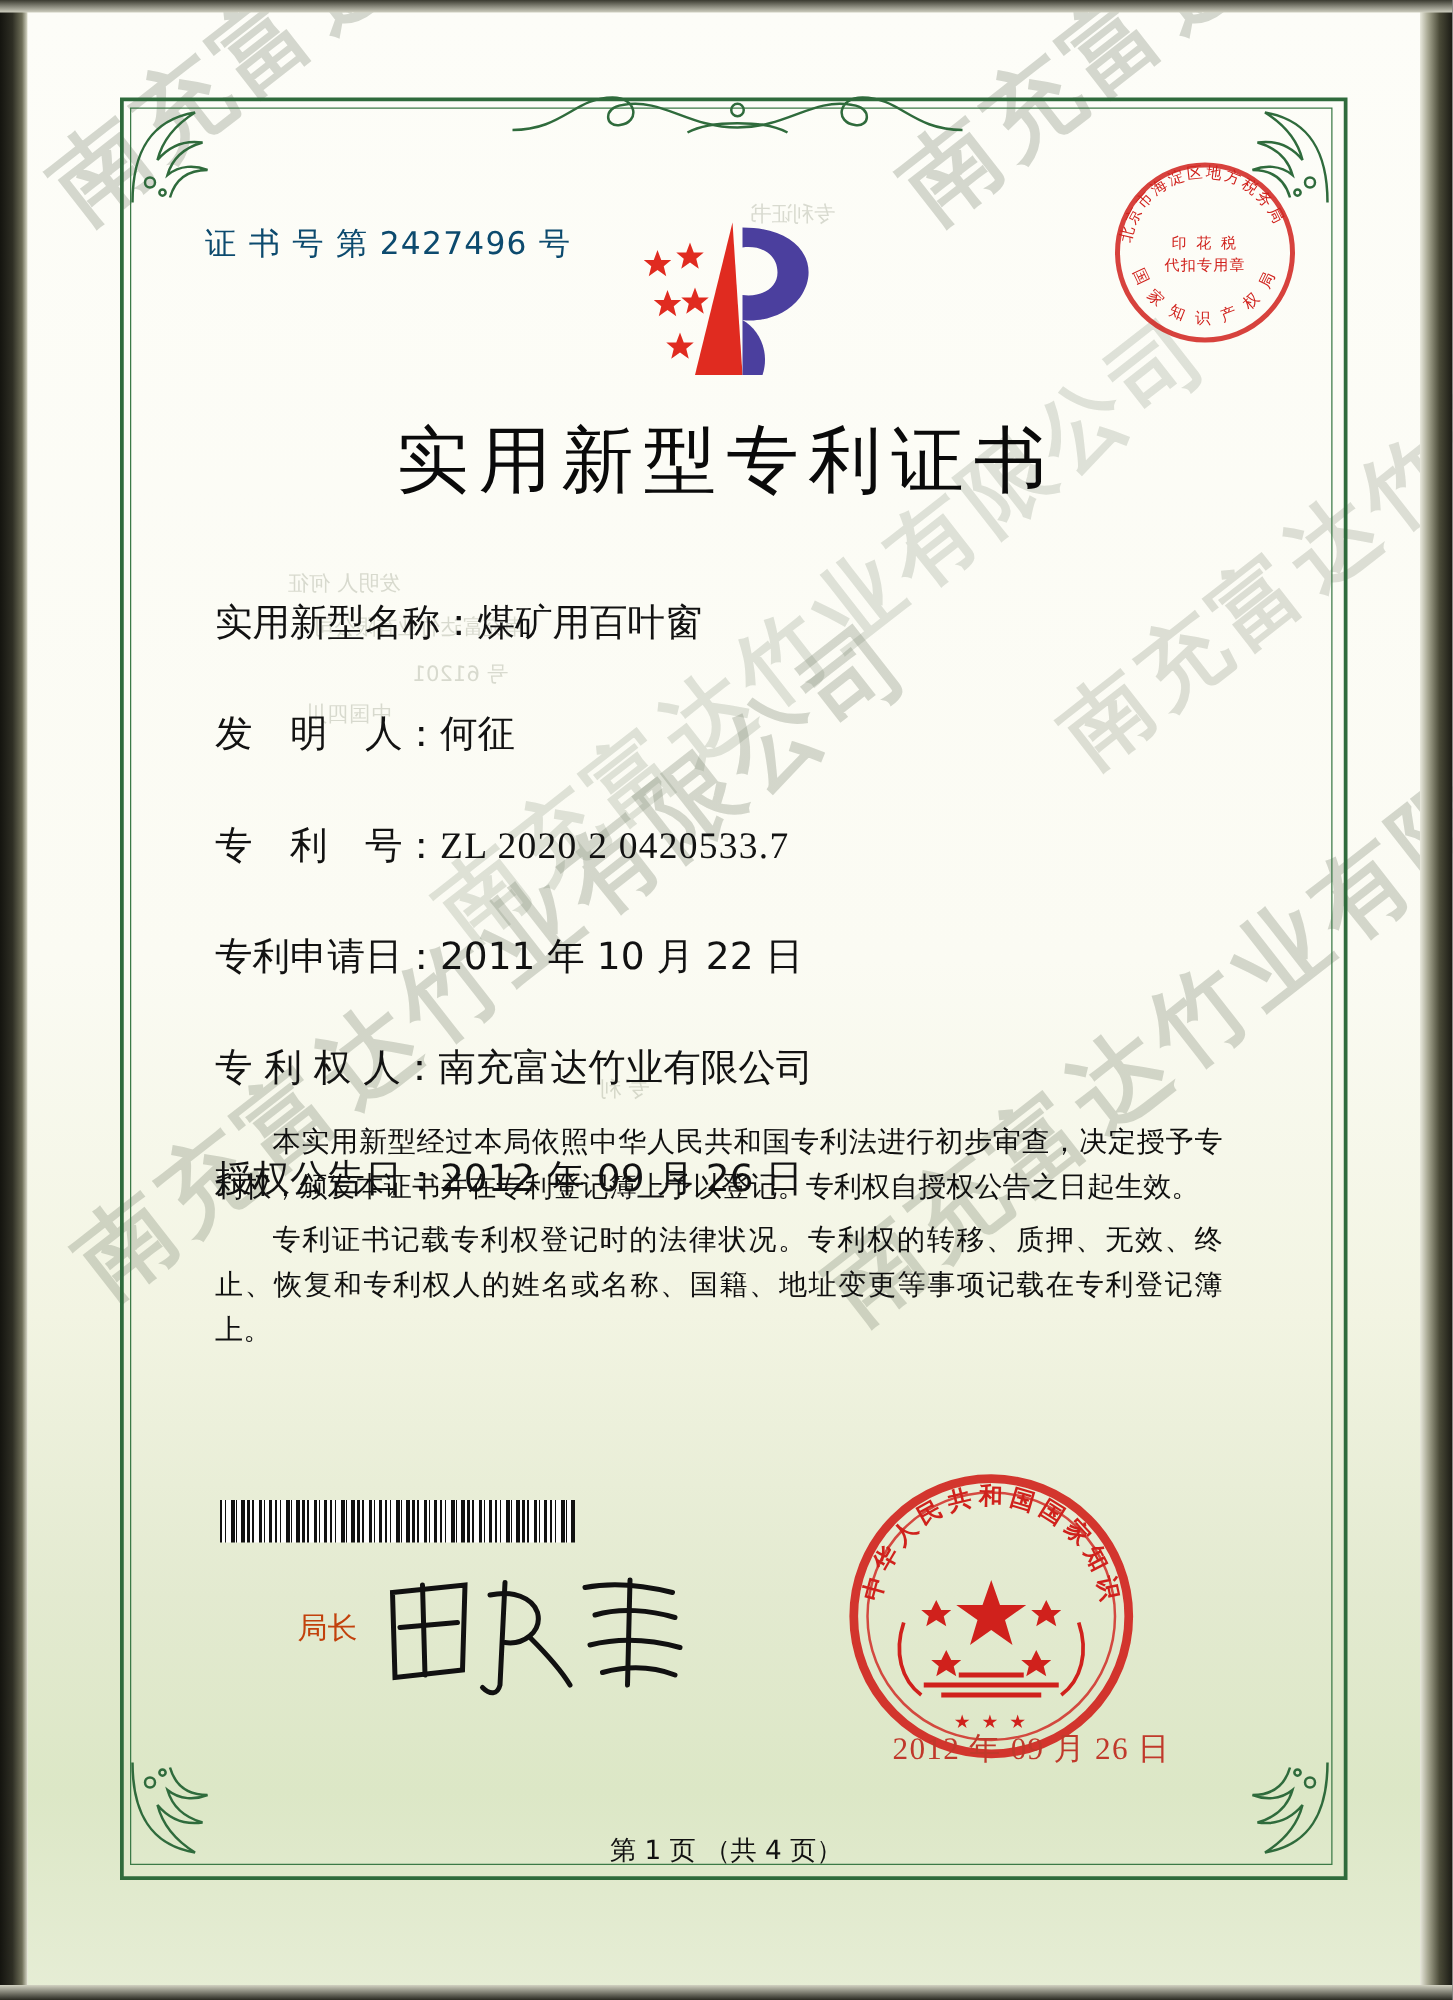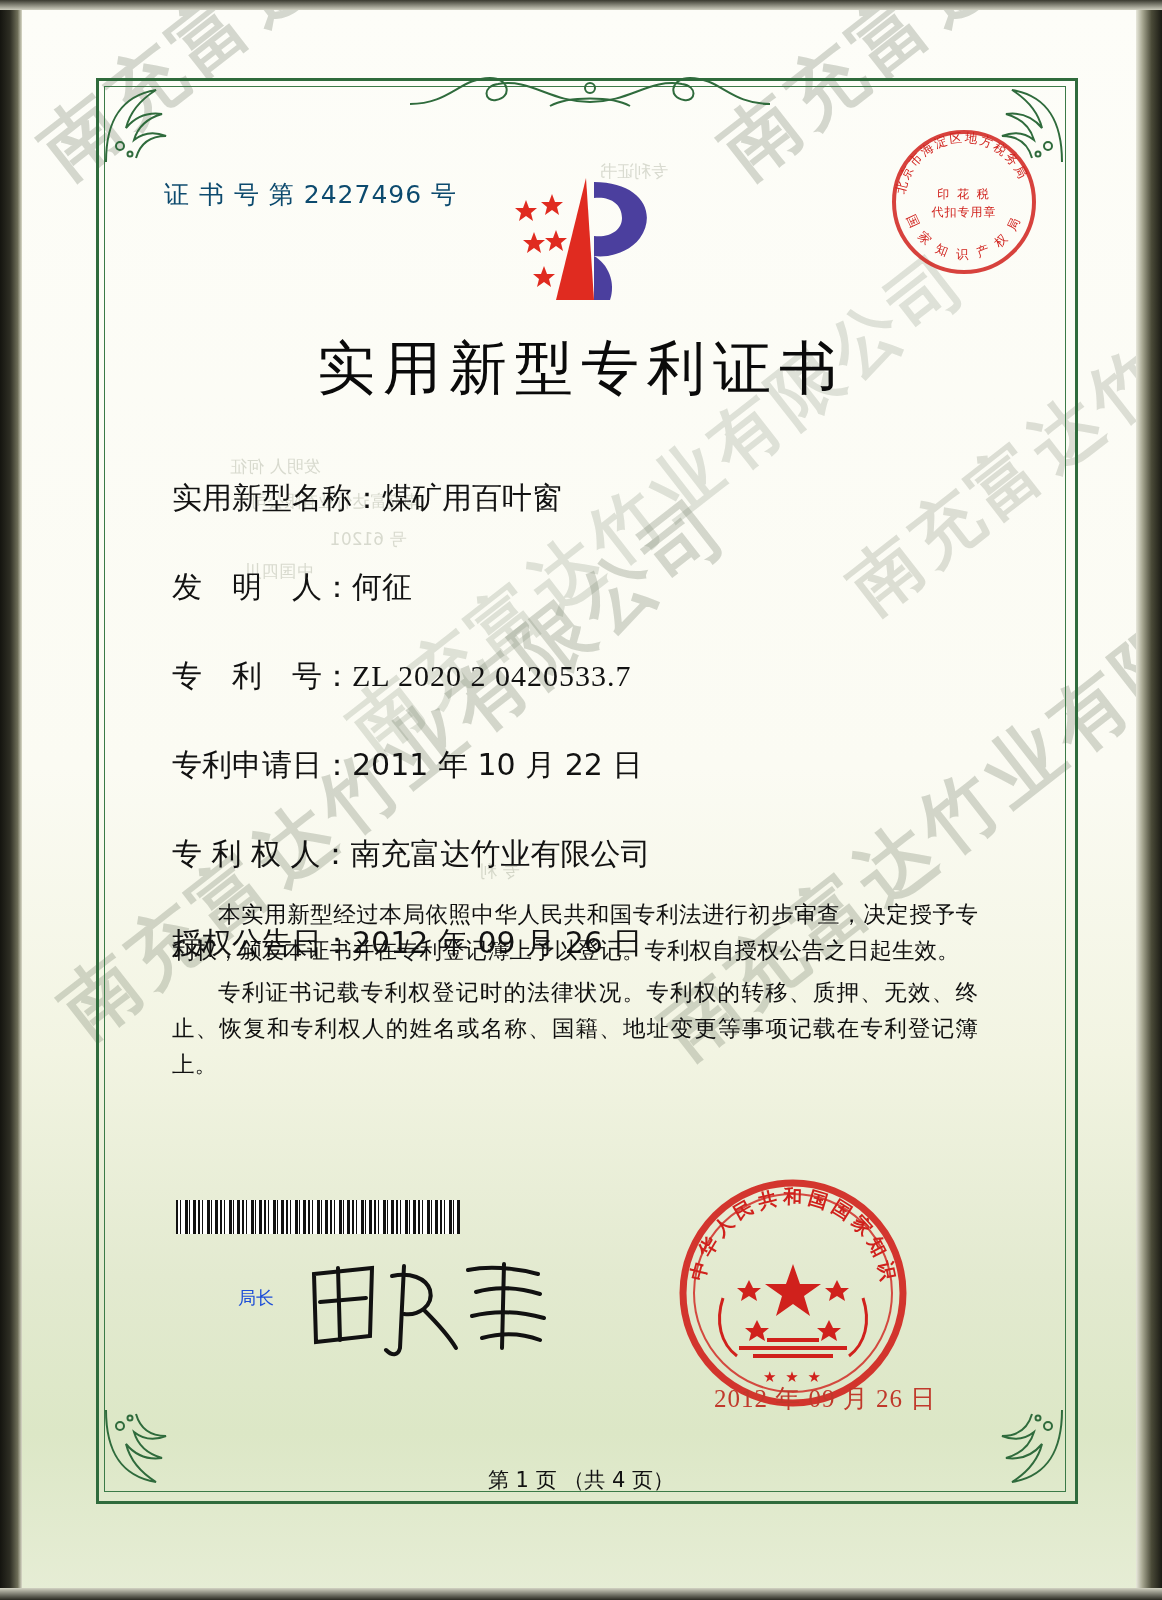--- a/index.html
+++ b/index.html
@@ -187,23 +187,23 @@
       #111 9px, #111 12px, #fff 12px, #fff 13px,
       #111 13px, #111 14px, #fff 14px, #fff 17px,
       #111 17px, #111 20px, #fff 20px, #fff 22px
     );
   }
 
   
   .sig-label {
     position: absolute;
     left: 238px; top: 1286px;
-    font-size: 18px;
-    font-family: "DejaVu Sans", "Liberation Sans", sans-serif;
-    color: #1d4ed8;
+    font-size: 24px;
+    font-family: "DejaVu Sans", "Liberation Sans", sans-serif;
+    color: #c2410c;
   }
   .signature {
     position: absolute;
     left: 300px; top: 1252px;
     width: 260px; height: 110px;
     color: #111;
   }
   .signature svg { display:block; width:260px; height:110px; }
 
   

